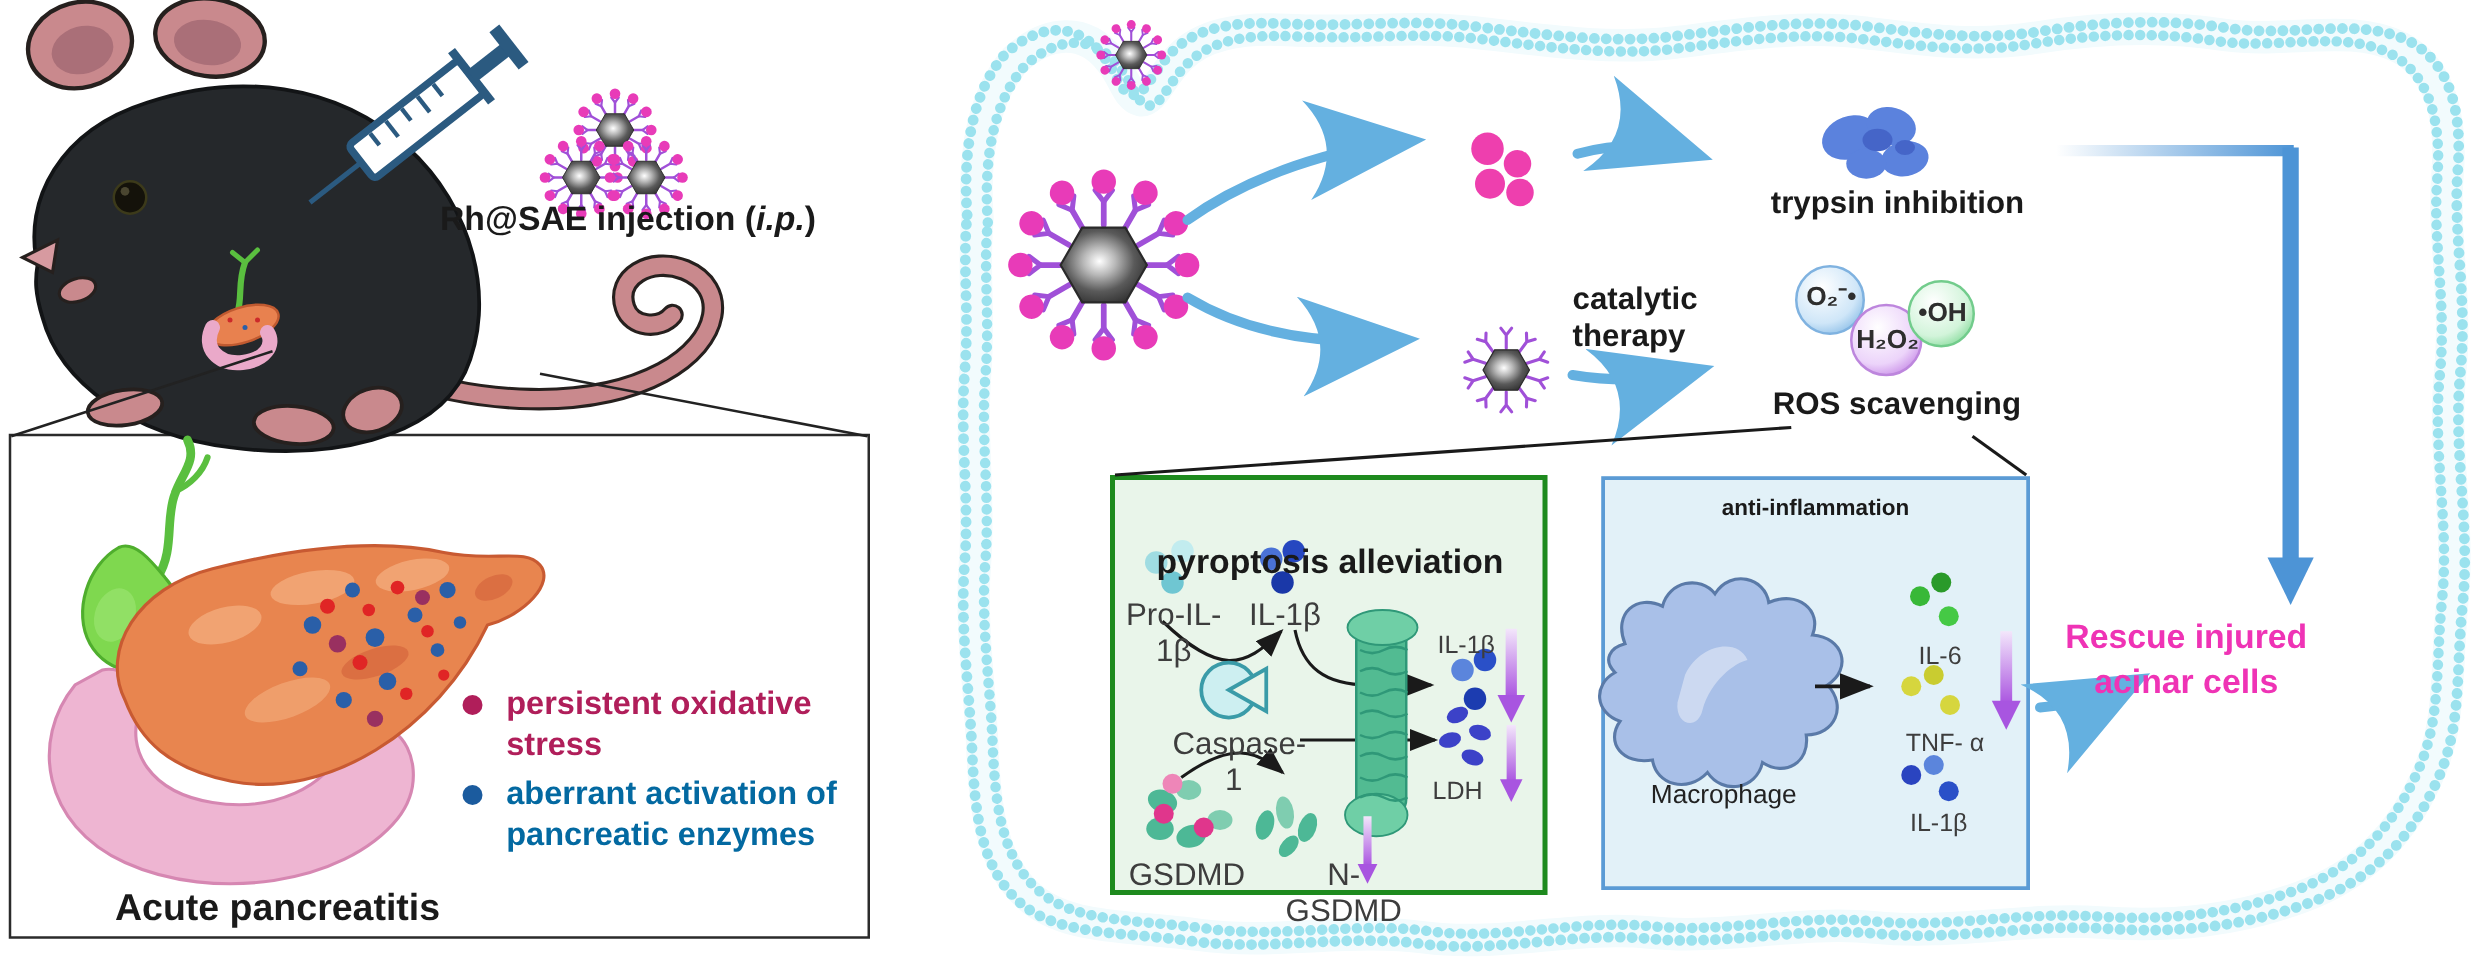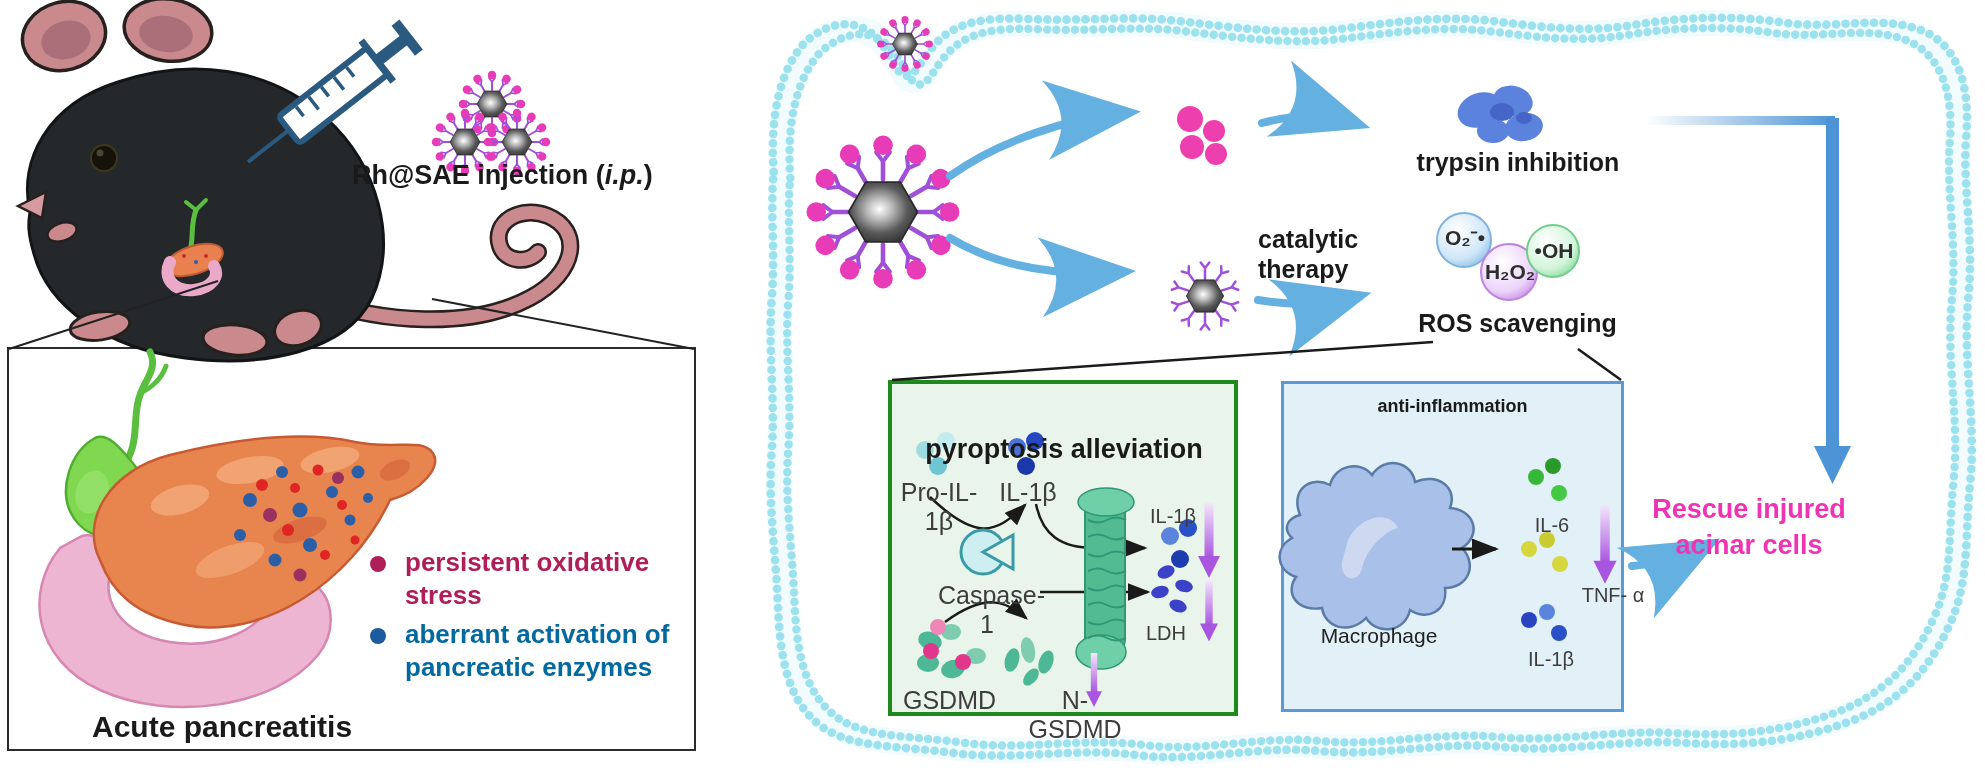--- a/index.html
+++ b/index.html
@@ -32,21 +32,21 @@
   .sm{font-size:25px;font-weight:500;color:#3d3d3d;}
   #lbl-pro{left:895px;top:478px;width:88px;}
   #lbl-il1b{left:995px;top:478px;width:66px;}
   #lbl-casp{left:938px;top:581px;width:98px;}
   #lbl-gsdmd{left:903px;top:686px;width:82px;}
   #lbl-ngsdmd{left:990px;top:686px;width:98px;margin-left:36px;}
   #lbl-il1b-out{left:1140px;top:505px;width:66px;font-size:20px;}
   #lbl-ldh{left:1138px;top:622px;width:56px;font-size:20px;}
   #lbl-macro{left:1298px;top:624px;width:162px;font-size:21px;color:#222;}
   #lbl-il6{left:1522px;top:514px;width:60px;font-size:20px;}
-  #lbl-tnf{left:1574px;top:584px;width:78px;font-size:20px;}
+  #lbl-tnf{left:1517px;top:584px;width:78px;font-size:20px;}
   #lbl-il1b-b{left:1518px;top:648px;width:66px;font-size:20px;}
   #rescue-label{left:1627px;top:491px;width:244px;font-size:27px;line-height:36px;color:#ef33b5;}
 </style>
 </head>
 <body>
 
 <div id="stage">
 
   <div class="box" id="inset-box"></div>
   <div class="box" id="pyro-box"></div>

